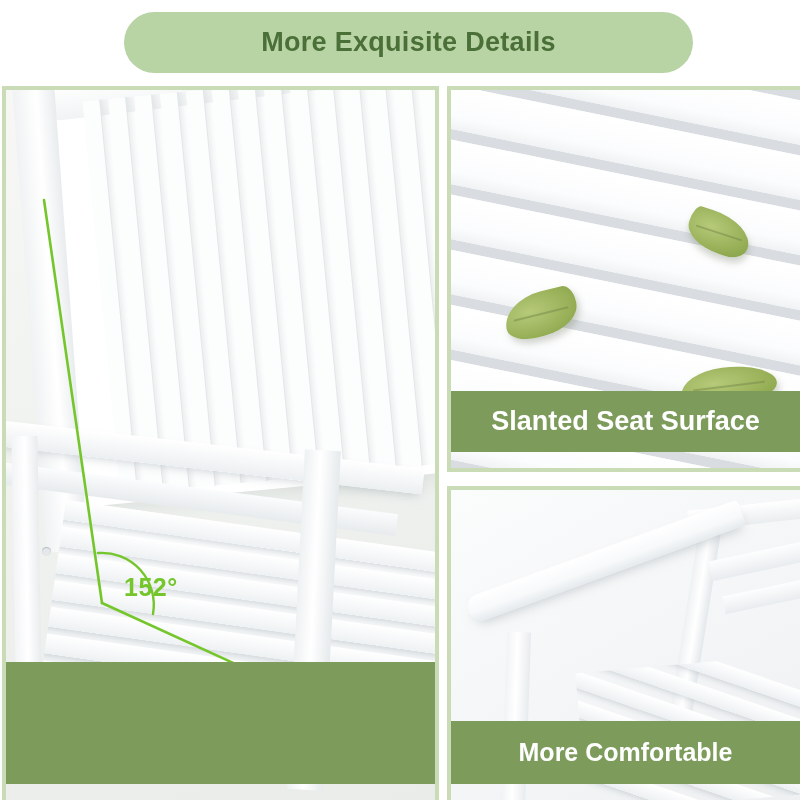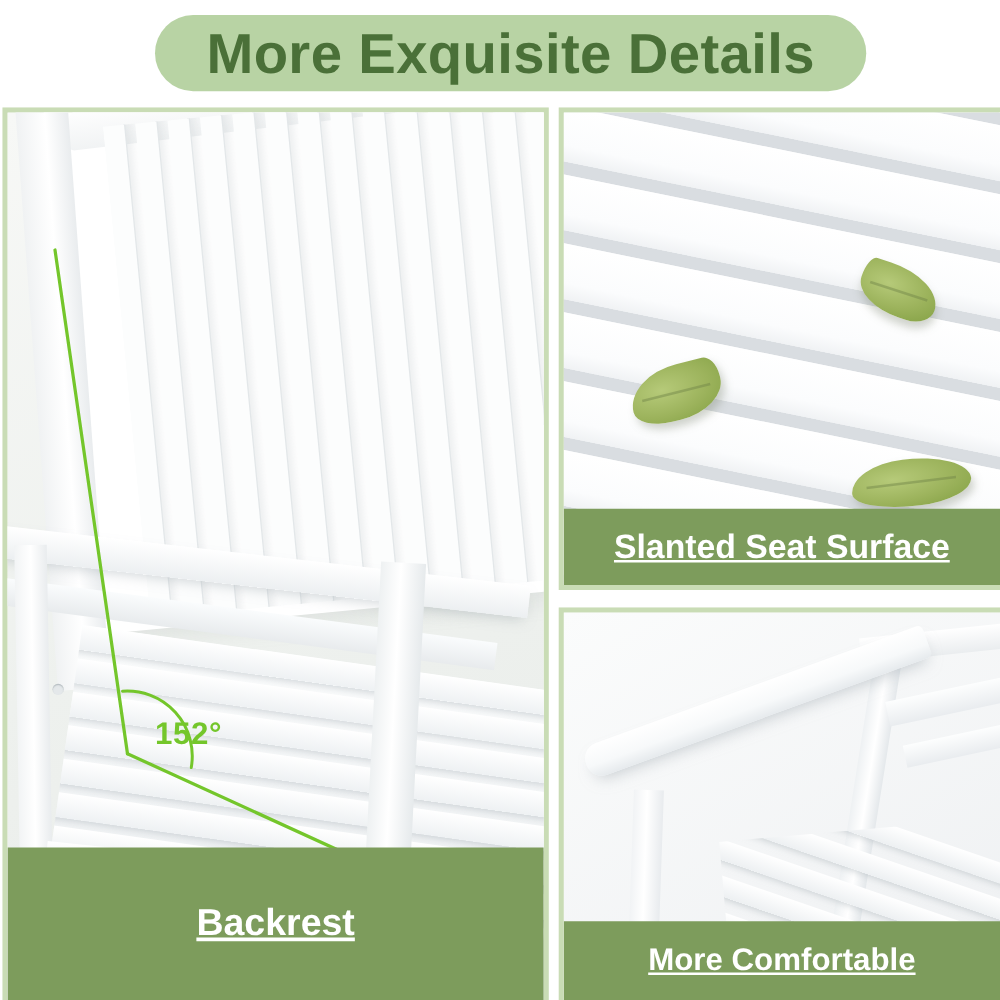--- a/index.html
+++ b/index.html
@@ -10,37 +10,37 @@
   }
   .page{position:absolute;inset:0;width:800px;height:800px;background:#fff;}
 
   
   .header-pill{
     position:absolute;left:124px;top:12px;width:569px;height:61px;
     background:#b8d3a4;border-radius:31px;
     display:flex;align-items:center;justify-content:center;
   }
   .header-title{
-    font-size:45px;font-weight:bold;color:#4a7038;
+    font-size:27px;font-weight:bold;color:#4a7038;
     letter-spacing:.3px;line-height:1;white-space:nowrap;text-align:center;
   }
 
   
   .panel{position:absolute;border:4px solid #c9dcb5;background:#f3f6ef;overflow:hidden;}
   .panel-left{left:2px;top:86px;width:429px;height:710px;}
   .panel-tr{left:447px;top:86px;width:349px;height:378px;}
   .panel-br{left:447px;top:486px;width:349px;height:310px;}
 
   .photo{position:absolute;left:0;top:0;right:0;bottom:0;overflow:hidden;}
 
   
   .caption{
-    position:absolute;left:0;right:0;bottom:0;background:#7d9c5c;
+    position:absolute;left:0;right:0;bottom:16px;background:#7d9c5c;
     display:flex;flex-direction:column;align-items:center;justify-content:center;
-    color:#ffffff;font-weight:bold;text-align:right;line-height:1.18;text-decoration:underline;
+    color:#ffffff;font-weight:bold;text-align:right;line-height:1.18;
   }
   .caption-left{height:122px;font-size:30px;}
   .caption-tr{height:61px;font-size:27px;}
   .caption-br{height:63px;font-size:25px;}
   .caption span{display:block;}
 
   
   .bg-room{position:absolute;inset:0;background:linear-gradient(160deg,#f7f8f6 0%,#eef1ee 55%,#e9ece9 100%);}
   .back-panel{
     position:absolute;left:28px;top:-10px;width:470px;height:430px;
@@ -217,21 +217,20 @@
 
       <svg class="anno" width="421" height="702" viewBox="0 0 421 702">
         <path d="M 38 110 L 96 513" stroke="#74c62b" stroke-width="2.6" fill="none" stroke-linecap="round"></path>
         <path d="M 96 513 L 330 620" stroke="#74c62b" stroke-width="2.6" fill="none" stroke-linecap="round"></path>
         <path d="M 92 463 A 52 52 0 0 1 147 524" stroke="#74c62b" stroke-width="2.4" fill="none" stroke-linecap="round"></path>
       </svg>
       <div class="angle-label">152°</div>
     </div>
 
     <div class="caption caption-left">
-      <span>Backrest</span>
     </div>
   </div>
 
   <div class="panel panel-tr">
     <div class="photo">
       <div class="tr-bg">
         <div class="tr-slats" id="tr-slats">
             <i class="tr-slat" style="top: 0px;"></i>
             <i class="tr-gap" style="top: 44px;"></i>
             <i class="tr-slat" style="top: 54px;"></i>

